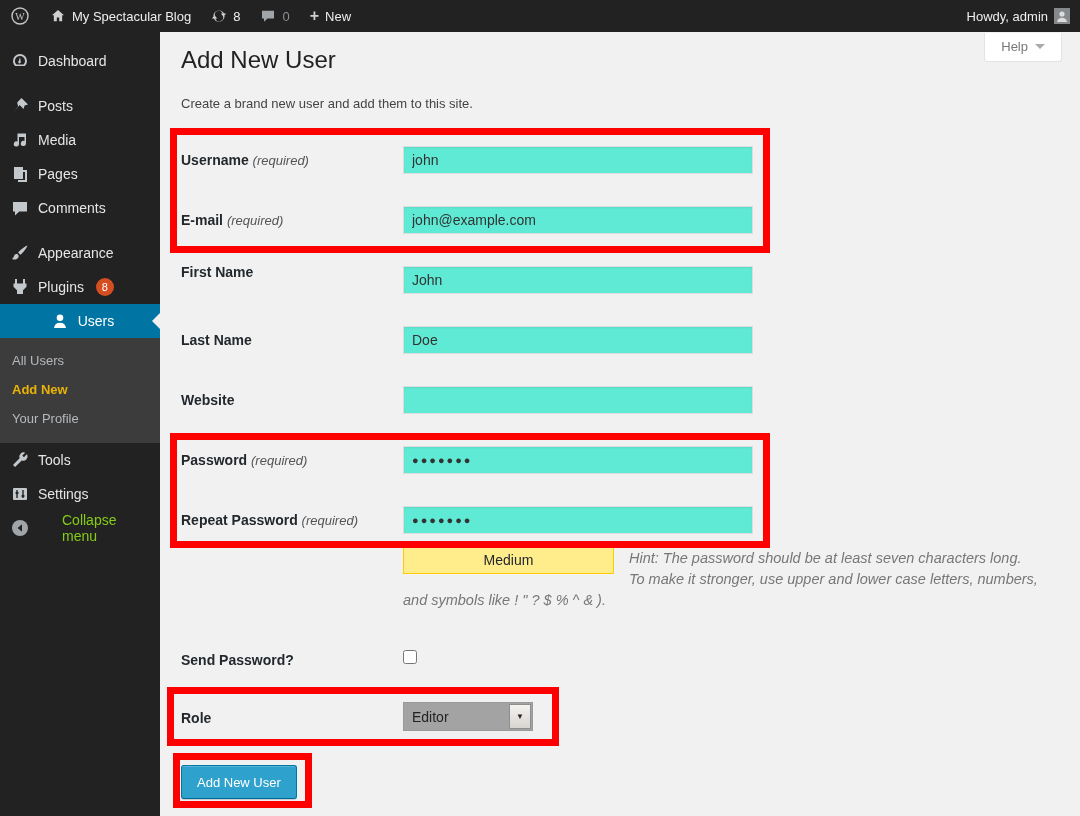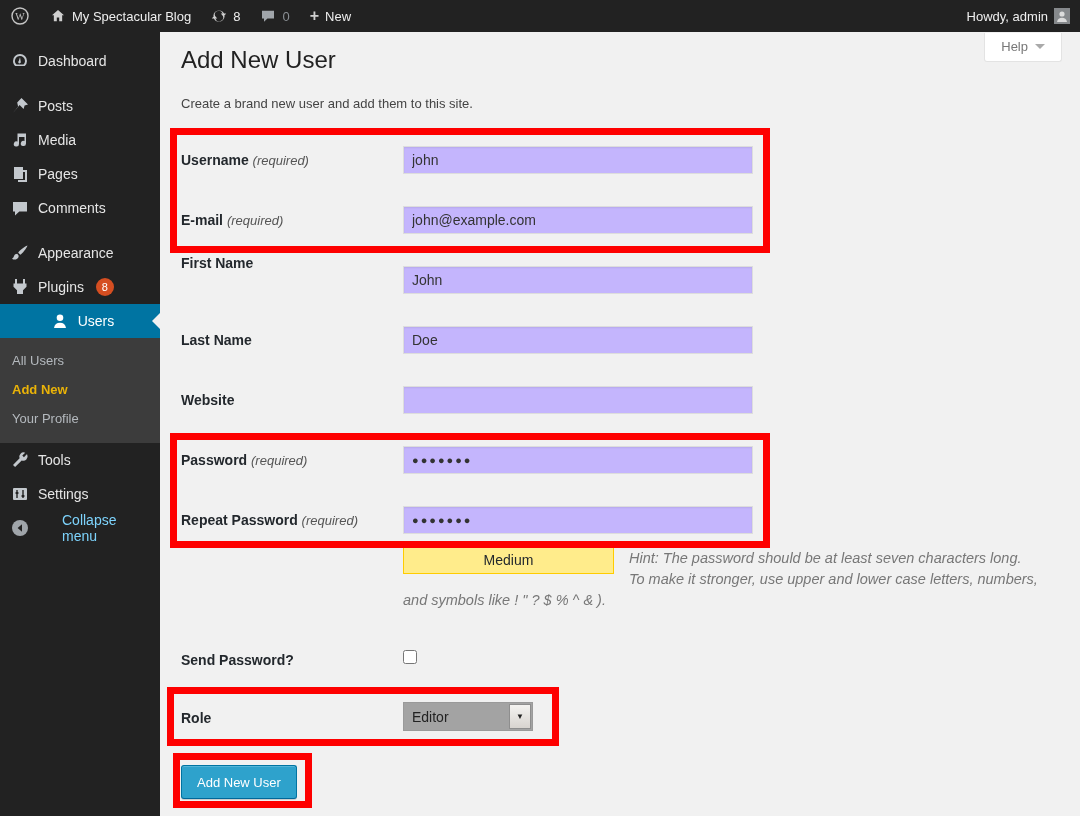--- a/index.html
+++ b/index.html
@@ -38,35 +38,35 @@
   .menu-item.active .mi { color:#fff; }
   .active-arrow { position:absolute; right:0; top:50%; margin-top:-8px;
     width:0; height:0; border-top:8px solid transparent;
     border-bottom:8px solid transparent; border-right:8px solid #f1f1f1; }
   .badge { margin-left:4px; min-width:18px; height:18px; border-radius:9px;
     background:#d54e21; color:#fff; font-size:11px; line-height:18px;
     text-align:center; padding:0 2px; }
   .submenu { background:#3c3c3c; padding:8px 0 10px; }
   .sub-item { padding:7px 12px; font-size:13px; color:#b4b9be; cursor:pointer; }
   .sub-item.current { color:#eab308; font-weight:bold; }
-  .menu-item.dim { color:#7dd3fc;gap:32px; }
+  .menu-item.dim { color:#84cc16;gap:32px; }
   .menu-item.dim .mi { color:#a0a5aa; }
 
   
   .content { position:absolute; left:160px; top:32px; width:920px; height:784px;
     background:#f1f1f1; }
   .page-title { position:absolute; left:21px; top:14px; font-size:24px;
     font-weight:normal; color:#222; }
   .subtitle { position:absolute; left:21px; top:64px; font-size:13px; color:#444; }
 
   .flabel { position:absolute; left:21px; width:216px; font-size:14px;
     font-weight:bold; color:#23282d; line-height:17px; }
   .flabel .req { font-weight:normal; font-style:italic; font-size:13px; color:#555; }
   .txt { position:absolute; left:243px; width:350px; height:28px;
-    border:1px solid #ddd; background:#c4b5fd; box-shadow:inset 0 1px 2px rgba(0,0,0,.07);
+    border:1px solid #ddd; background:#5eead4; box-shadow:inset 0 1px 2px rgba(0,0,0,.07);
     font-family:"Liberation Sans", sans-serif; font-size:14px; color:#333;
     padding:0 8px; outline:none; }
   .txt.pwd { font-size:11px; letter-spacing:2px; font-weight:bold; }
 
   .meter { position:absolute; left:243px; top:515px; width:211px; height:27px;
     background:#ffec8b; border:1px solid #fc0; text-align:center;
     line-height:25px; font-size:14px; color:#23282d; }
   .hint { position:absolute; left:243px; top:516px; width:636px;
     font-style:italic; font-size:14.5px; line-height:21px; color:#777; }
   .hint::before { content:""; float:left; width:226px; height:30px; }
@@ -271,21 +271,21 @@
     <span class="req">(required)</span>
   </div>
   <input class="txt" style="top: 114px;" type="text" value="john">
 
   <div class="flabel" style="top:180px">
     <span>E-mail</span>
     <span class="req">(required)</span>
   </div>
   <input class="txt" style="top: 174px;" type="text" value="john@example.com">
 
-  <div class="flabel" style="top:223px">
+  <div class="flabel" style="top:232px">
     <span>First Name</span>
   </div>
   <input class="txt" style="top: 234px;" type="text" value="John">
 
   <div class="flabel" style="top:300px">
     <span>Last Name</span>
   </div>
   <input class="txt" style="top: 294px;" type="text" value="Doe">
 
   <div class="flabel" style="top:360px">

